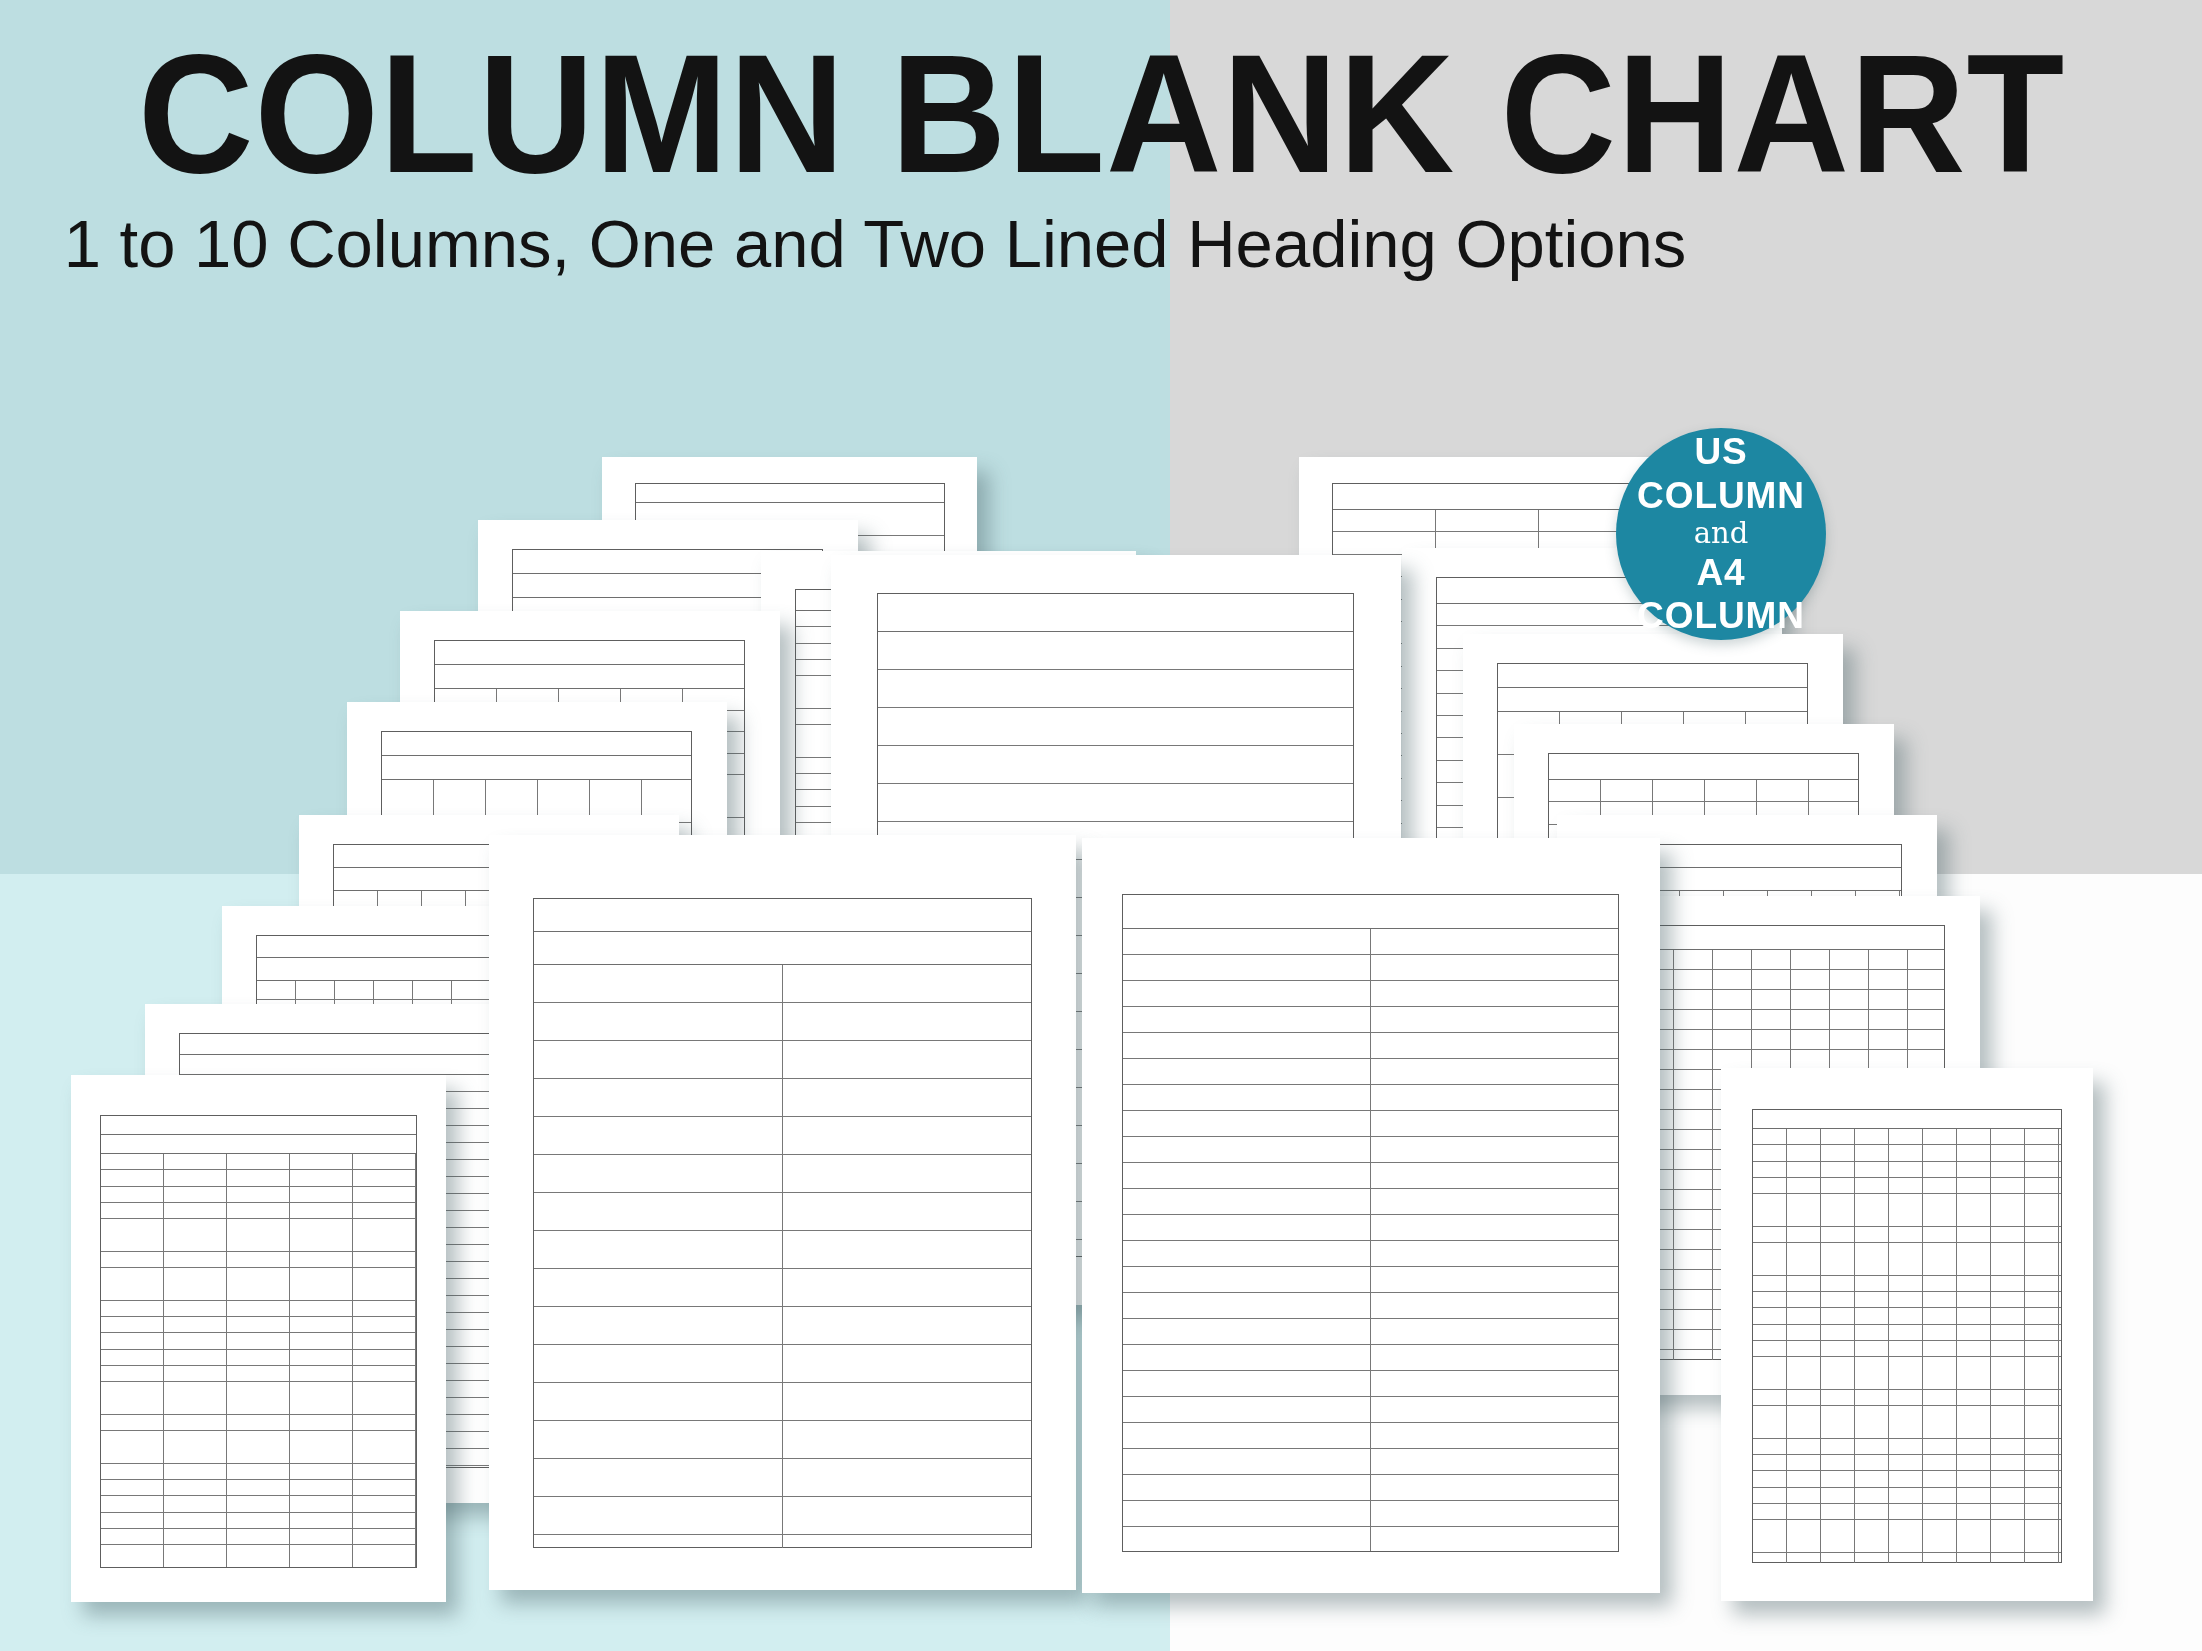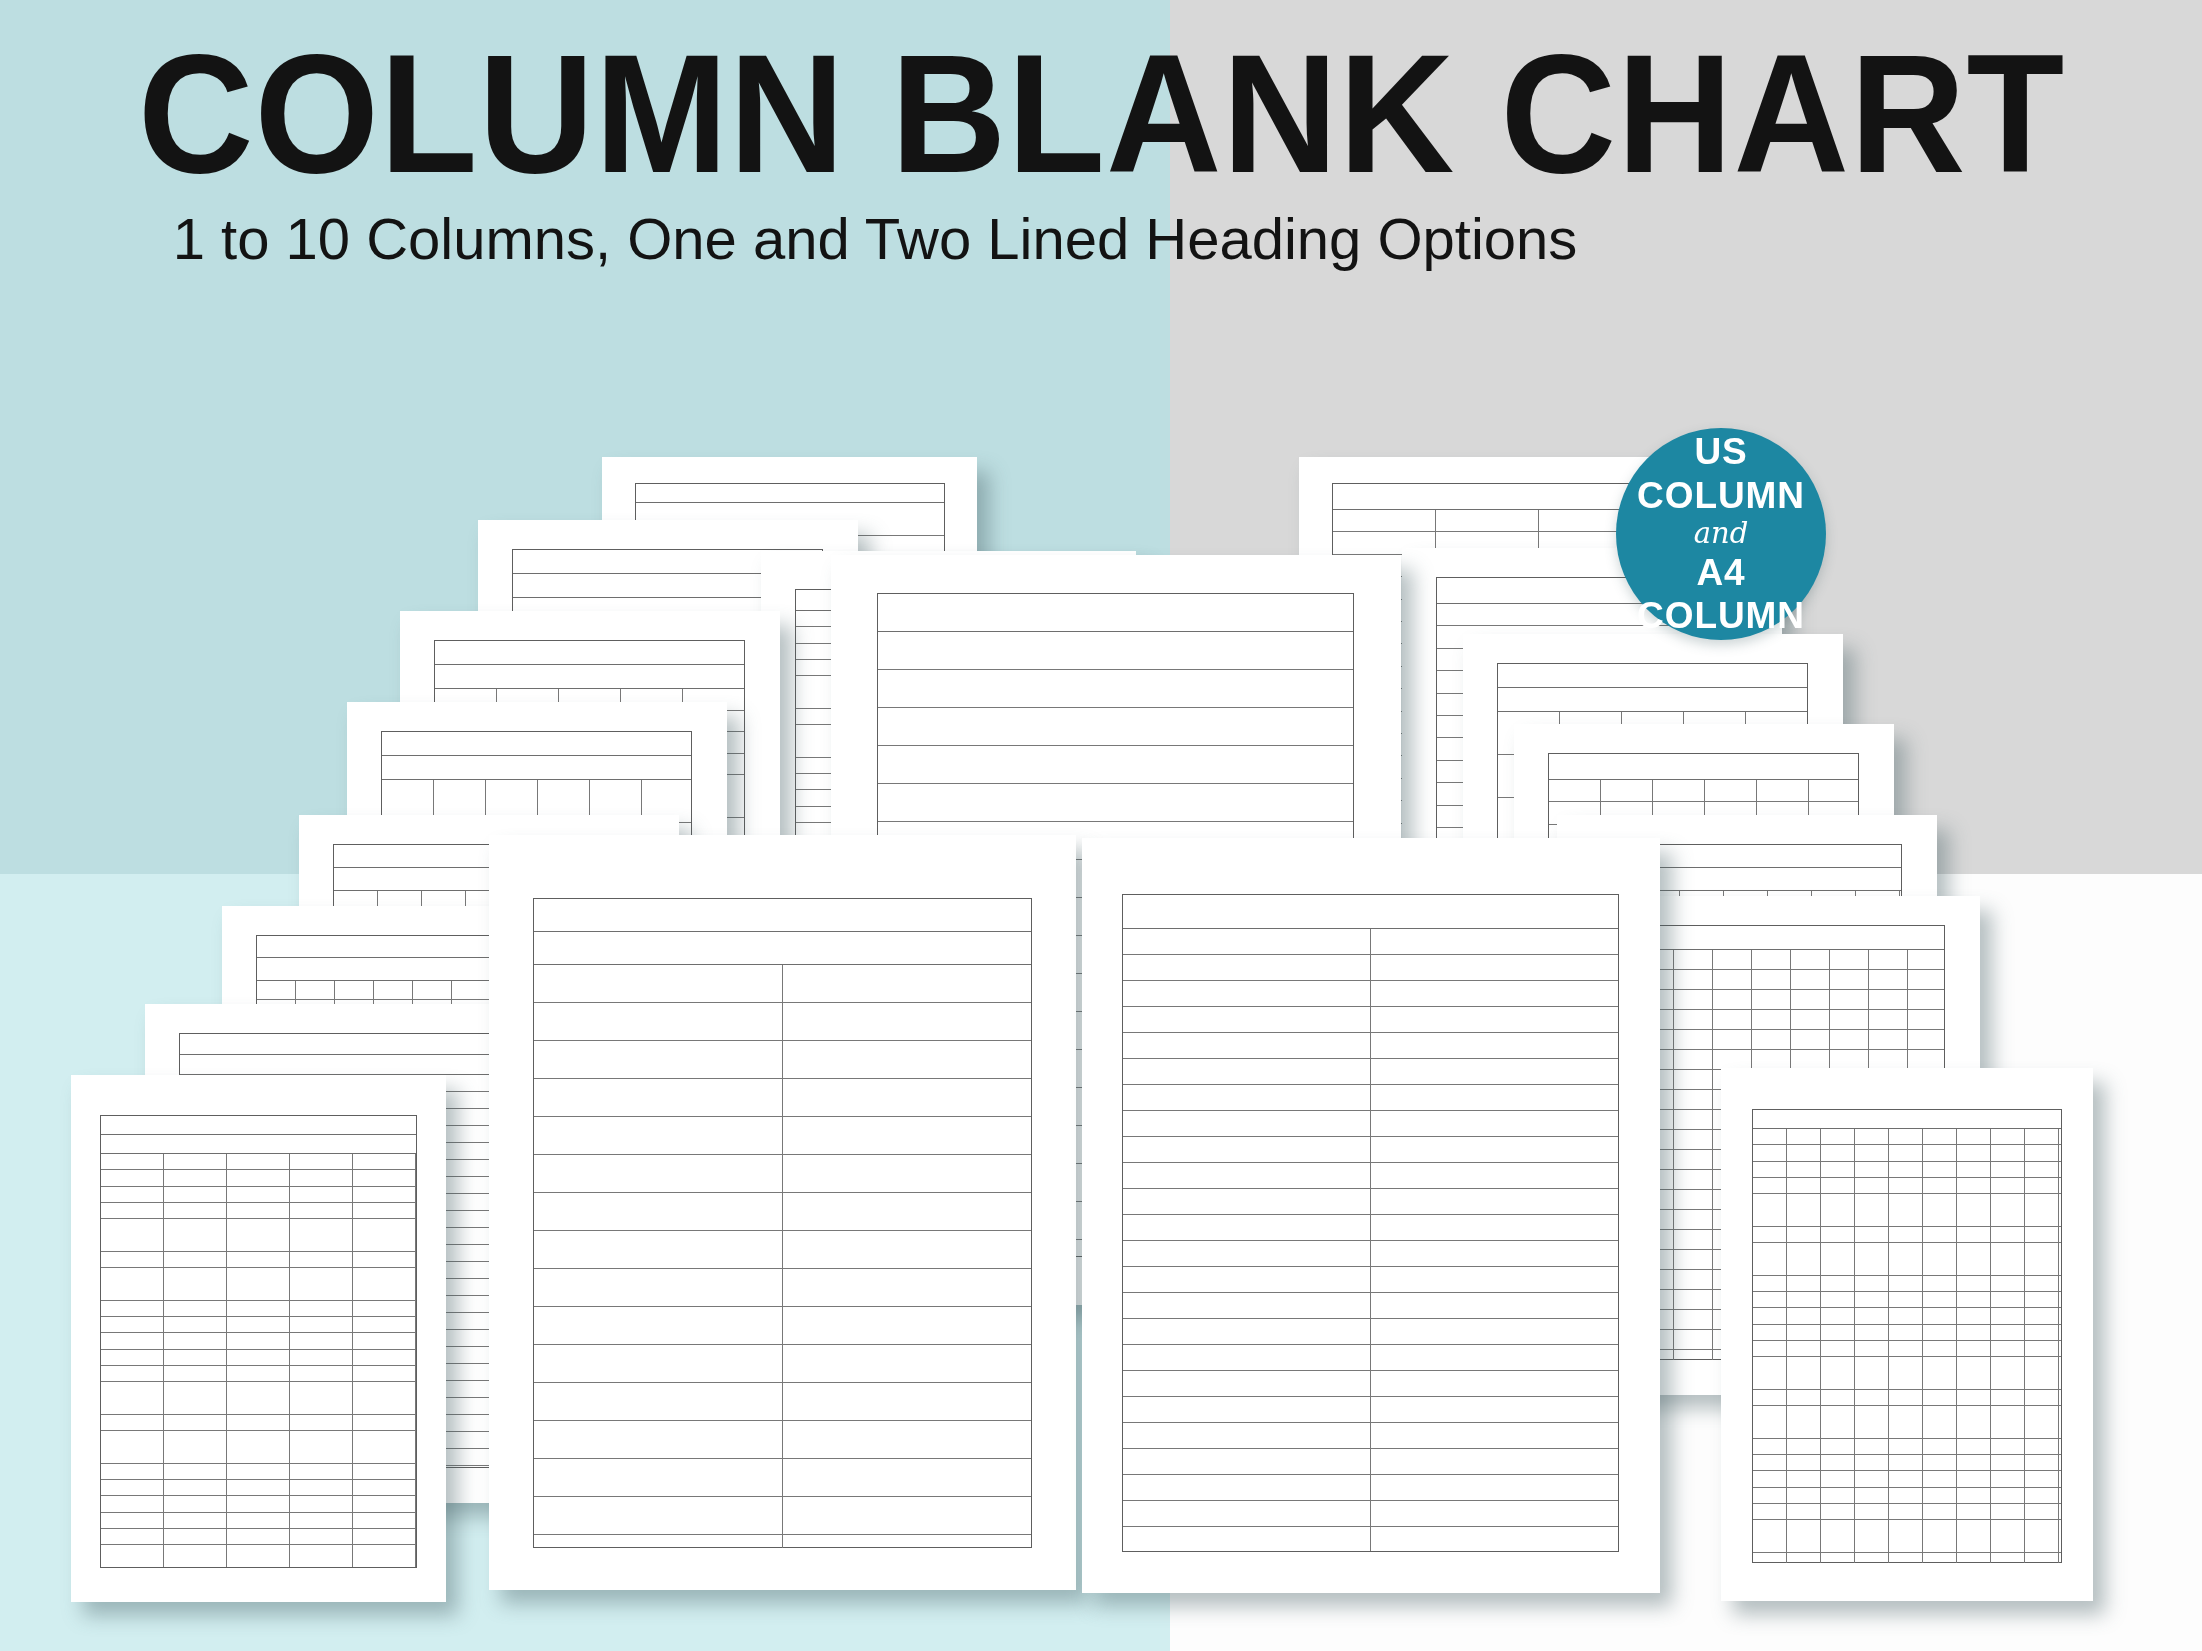--- a/index.html
+++ b/index.html
@@ -16,21 +16,21 @@
 
   
   .page-title {
     position:absolute; left:0; top:24px; width:2203px; text-align:center;
     font-size:160px; font-weight:900; letter-spacing:0.9px; line-height:1.08;
     color:var(--ink); transform:scaleY(1.05); transform-origin:top center;
     white-space:nowrap;
   }
   .page-subtitle {
     position:absolute; left:0; top:205px; width:1750px; text-align:center;
-    font-size:58px; font-weight:400; letter-spacing:0px; color:var(--ink);
+    font-size:67px; font-weight:400; letter-spacing:0px; color:var(--ink);
     white-space:nowrap;
   }
   .page-tagline {
     position:absolute; left:0; top:291px; width:2203px; text-align:center;
     font-family:"DejaVu Serif", serif; font-style:italic; font-weight:700;
     font-size:86px; color:var(--teal-dark); white-space:nowrap;
   }
 
   
   .paper {
@@ -46,21 +46,21 @@
     position:absolute; left:1616px; top:428px; width:210px; height:212px;
     border-radius:50%; background:var(--teal); z-index:20;
     display:flex; flex-direction:column; align-items:center; justify-content:center;
     color:var(--badge-ink); text-align:center;
     box-shadow:0 5.2px 12px rgba(60,90,95,0.25);
   }
   .size-badge .b1, .size-badge .b2, .size-badge .b4 {
     font-weight:800; font-size:37px; letter-spacing:0.9px; line-height:1.18;
   }
   .size-badge .b3 {
-    font-family:"DejaVu Serif", serif; font-style:italic; font-size:29px; line-height:1.15;
+    font-family:"DejaVu Serif", serif; font-size:29px; line-height:1.15;
   }
 
   
   .pdf-box {
     position:absolute; left:1869px; top:435px; width:201px; height:330px;
     background:#fafafa; border:6.9px dashed var(--dot); box-sizing:border-box; z-index:20;
     display:flex; flex-direction:column; align-items:center;
   }
   .pdf-box .offer-text {
     margin-top:33px; text-align:center; color:var(--gray-ink);

